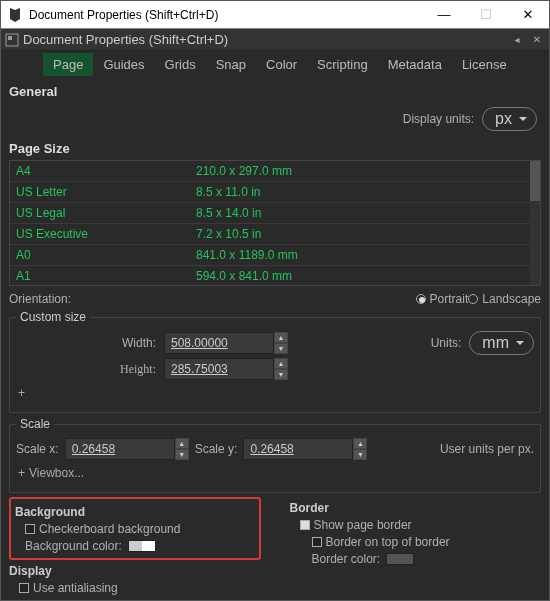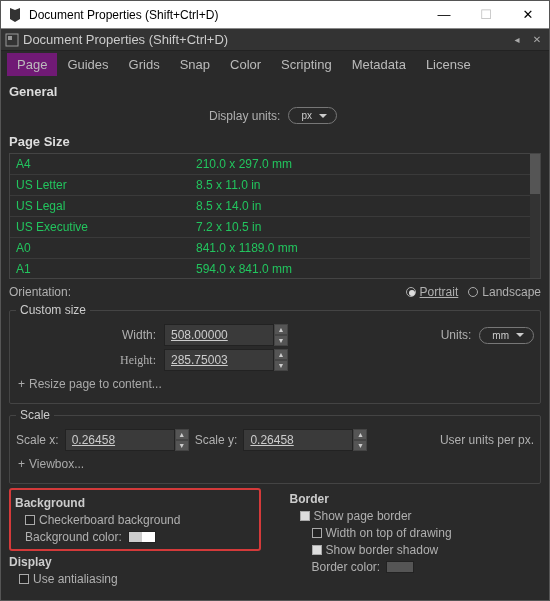--- a/index.html
+++ b/index.html
@@ -10,26 +10,26 @@
   .titlebar .title { color: #000; font-size: 12px; flex: 1; }
   .titlebar .winbtns { display: flex; height: 100%; }
   .titlebar .winbtn { width: 42px; display: flex; align-items: center; justify-content: center; color: #000; font-size: 13px; }
   .titlebar .winbtn.max { width: 42px; color: #bbb; }
   .subheader { height: 22px; background: #333; display: flex; align-items: center; padding: 0 4px; border-bottom: 1px solid #222; }
   .subheader .subicon { width: 14px; height: 14px; margin-right: 4px; }
   .subheader .subtitle { flex: 1; color: #ccc; font-size: 13px; }
   .subheader .smbtn { width: 16px; height: 16px; margin-left: 4px; display:flex; align-items:center; justify-content:center; color:#aaa; font-size:10px;}
   .tabs { display: flex; background: #2a2a2a; padding: 2px 6px 0 6px; gap: 0; }
   .tab { padding: 4px 10px; color: #bbb; font-size: 13px; }
-  .tab.active { background: #701a75; }
+  .tab.active { background: #14532d; margin-left: 36px; }
   .content { padding: 4px 8px; }
   .section-title { color: #ddd; font-weight: bold; font-size: 13px; margin: 4px 0; }
   .row { display: flex; align-items: center; margin: 3px 0; }
   .label-r { text-align: right; }
-  .pill { border: 1px solid #777; border-radius: 12px; padding: 2px 8px 2px 12px; display: inline-flex; align-items: center; gap: 6px; color: #ccc; font-size: 10px;}
+  .pill { border: 1px solid #777; border-radius: 12px; padding: 2px 8px 2px 12px; display: inline-flex; align-items: center; gap: 6px; color: #ccc; font-size: 16px;}
   .pill svg { width: 10px; height: 10px; }
   fieldset { border: 1px solid #444; border-radius: 2px; padding: 4px 6px 6px 6px; margin: 4px 0; }
   legend { color: #ccc; padding: 0 4px; font-size: 12px; }
   .pagesize-list { border: 1px solid #444; height: 126px; overflow: hidden; display:flex;}
   .pagesize-rows { flex:1; }
   .ps-row { display: flex; padding: 3px 6px; border-bottom: 1px solid #3a3a3a; color:#22c55e;}
   .ps-row span:first-child { width: 180px; }
   .scrollbar { width: 10px; background:#333; position:relative;}
   .thumb { position:absolute; top:0; left:0; right:0; height:40px; background:#555;}
   .radio { width:10px; height:10px; border-radius:50%; border:1px solid #aaa; display:inline-block; margin-right:4px; vertical-align:middle;}
@@ -88,21 +88,21 @@
     <div class="tab">Snap</div>
     <div class="tab">Color</div>
     <div class="tab">Scripting</div>
     <div class="tab">Metadata</div>
     <div class="tab">License</div>
   </div>
 
   <div class="content">
 
     <div class="section-title">General</div>
-    <div class="row" style="justify-content:center; gap:8px; margin:8px 4px 10px 0;">
+    <div class="row" style="justify-content:flex-end; gap:8px; margin:8px 4px 10px 0;">
       <span>Display units:</span>
       <span class="pill">
         <span>px</span>
         <svg viewBox="0 0 10 10">
             <path d="M1 3 L5 7 L9 3 Z" fill="#ccc"></path>
           </svg>
       </span>
     </div>
 
     <div class="section-title">Page Size</div>
@@ -135,21 +135,21 @@
       </div>
       <div class="scrollbar">
           <div class="thumb"></div>
         </div>
     </div>
 
     <div class="row" style="margin-top:6px;">
       <span>Orientation:</span>
       <span style="flex:1"></span>
       <span class="radio checked"></span>
-      <span style="margin-right:10px;text-decoration:underline;">Portrait</span>
+      <span style="">Portrait</span>
       <span class="radio"></span>
       <span>Landscape</span>
     </div>
 
     <fieldset>
       <legend>Custom size</legend>
       <div class="row">
         <span class="label-r" style="width:140px; margin-right:8px;">Width:</span>
         <div class="spinner">
           <input class="input" value="508.00000" style="">
@@ -172,21 +172,20 @@
         <div class="spinner">
           <input class="input" value="285.75003" style="">
           <div class="spinbtns">
               <div>▲</div>
               <div>▼</div>
             </div>
         </div>
       </div>
       <div class="row plusbtn">
         <span style="margin-right:4px;">+</span>
-        <span>Resize page to content...</span>
       </div>
     </fieldset>
 
     <fieldset>
       <legend>Scale</legend>
       <div class="row" style="gap:6px;">
         <span>Scale x:</span>
         <div class="spinner">
           <input class="input" value="0.26458" style="">
           <div class="spinbtns">
@@ -231,25 +230,21 @@
         </div>
       </div>
       <div>
         <div class="subgroup-title">Border</div>
         <div class="row" style="padding-left:10px;">
           <span class="checkbox checked"></span>
           <span>Show page border</span>
         </div>
         <div class="row" style="padding-left:22px;">
           <span class="checkbox"></span>
-          <span>Width on top of drawing</span>
-        </div>
-        <div class="row" style="padding-left:22px;">
-          <span class="checkbox checked"></span>
-          <span>Show border shadow</span>
+          <span>Border on top of border</span>
         </div>
         <div class="row" style="padding-left:22px;">
           <span style="margin-right:6px;">Border color:</span>
           <span class="swatch border"></span>
         </div>
       </div>
     </div>
 
   </div>
 </div>

